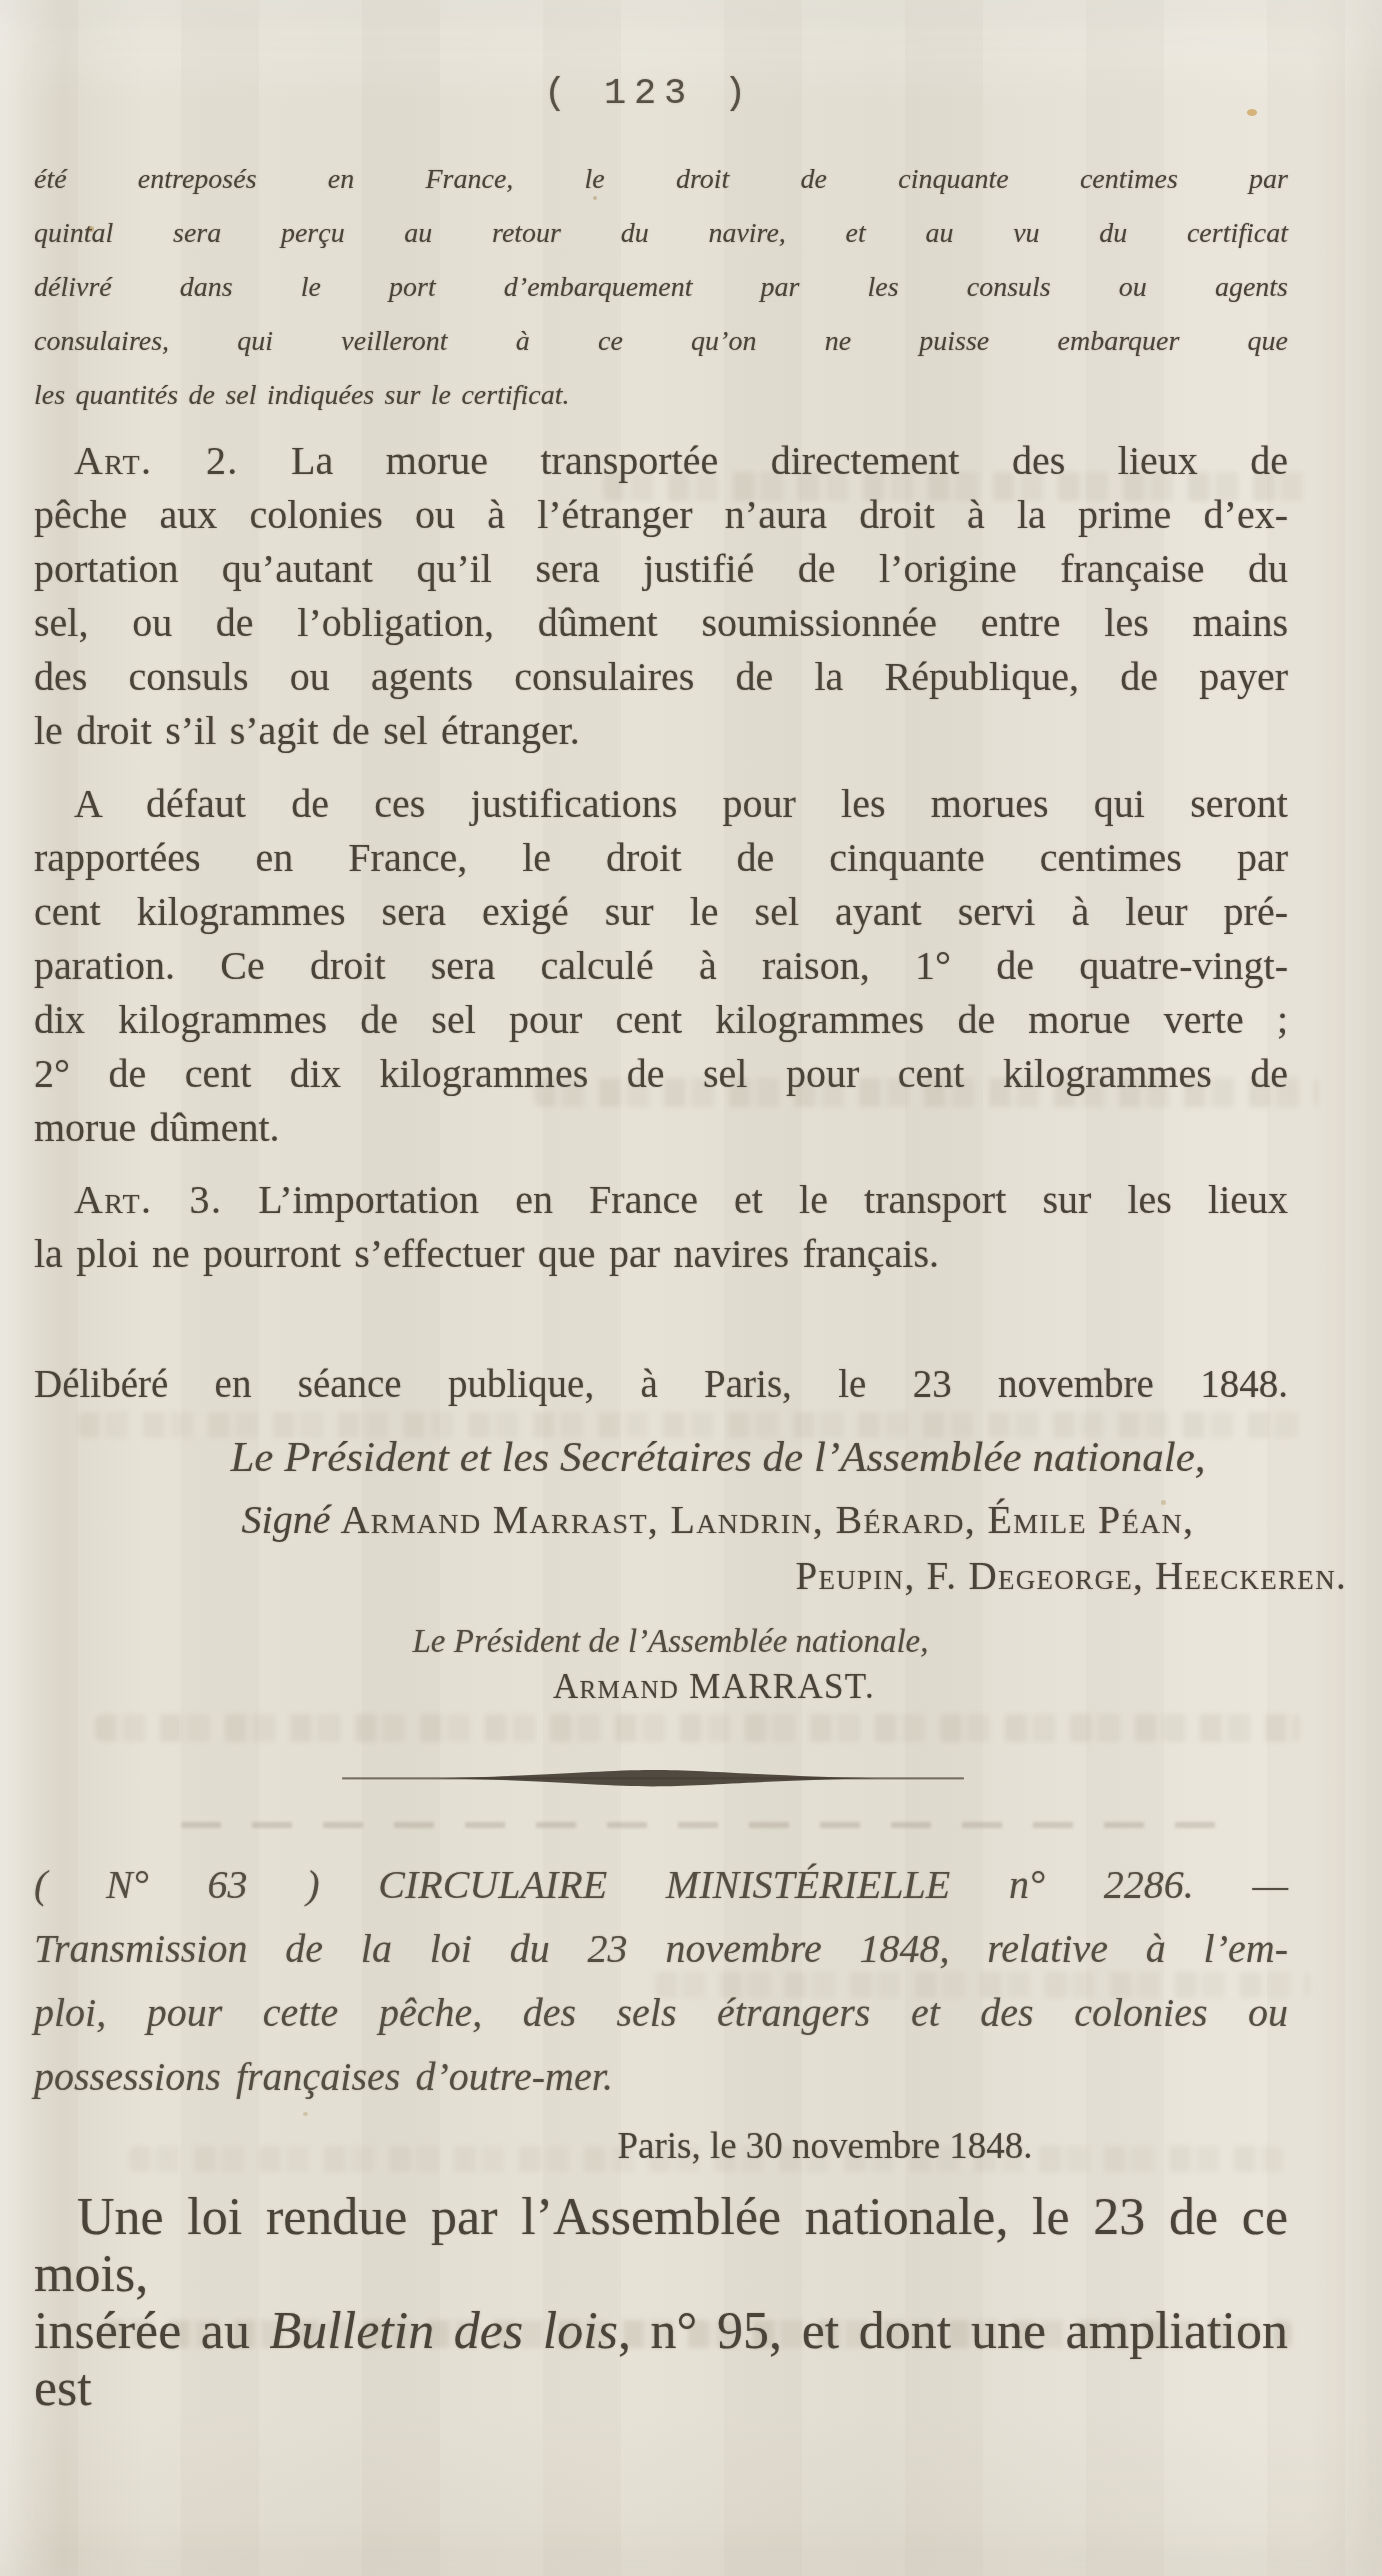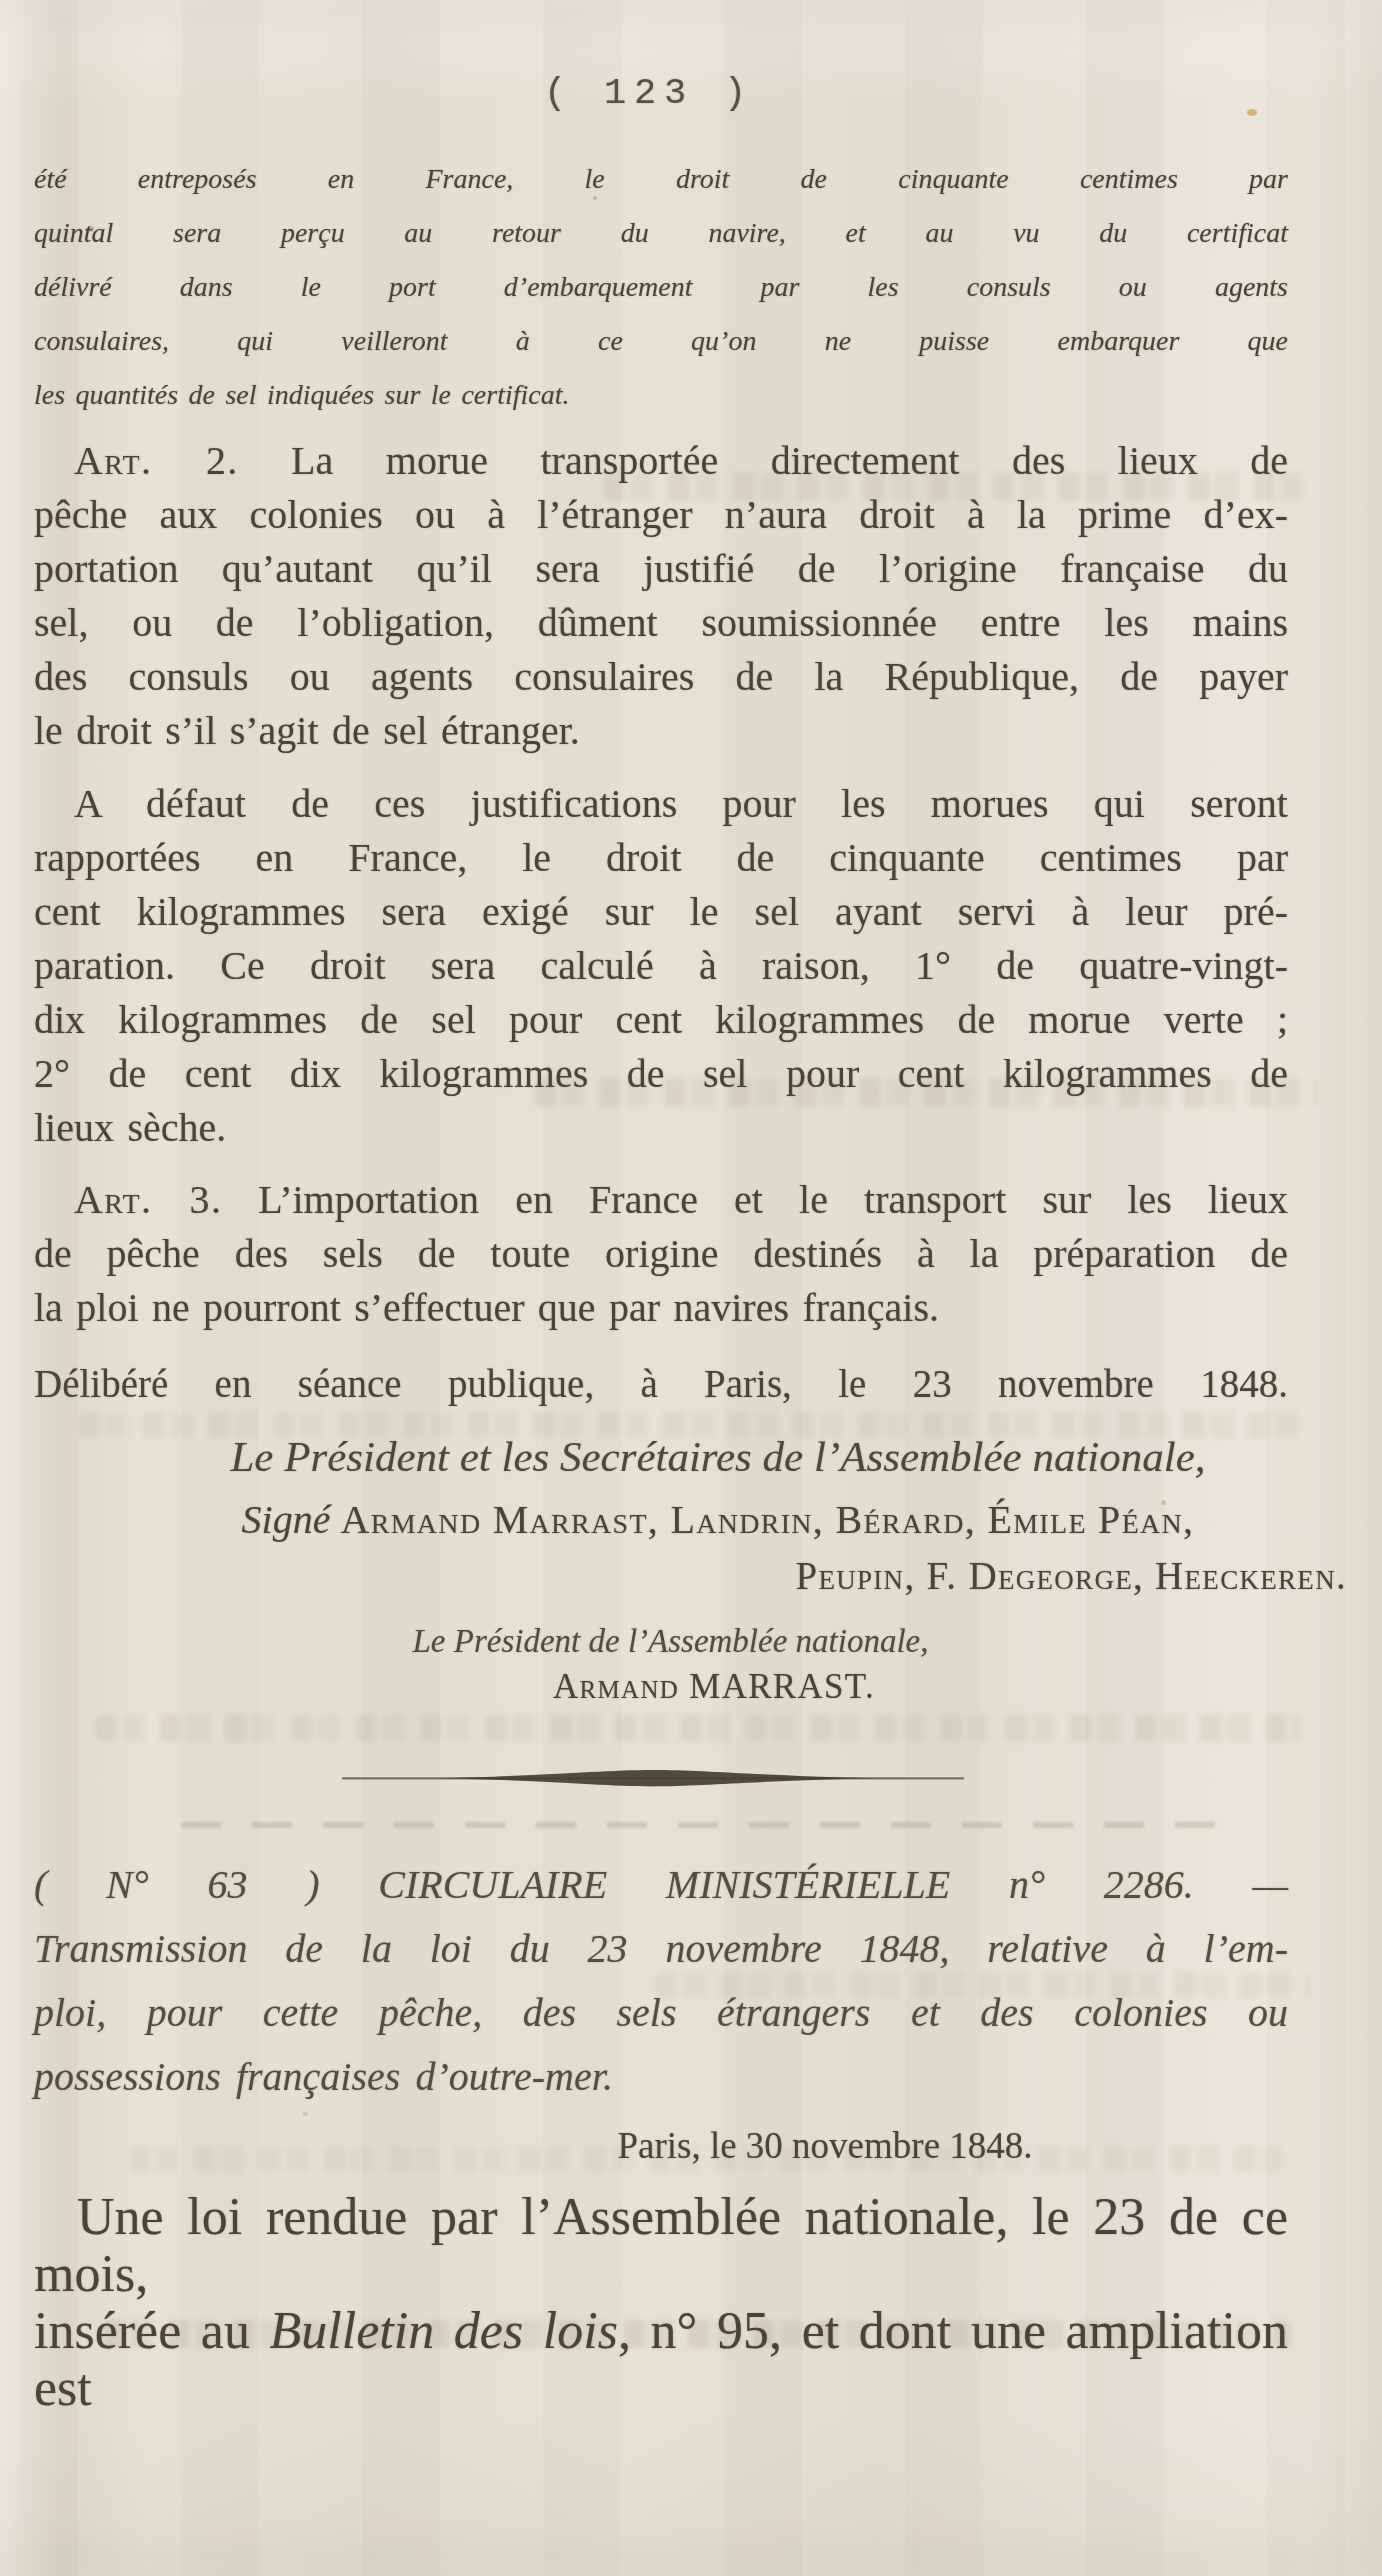--- a/index.html
+++ b/index.html
@@ -95,31 +95,30 @@
         <div class="line" data-name="text-line"><span class="it" data-name="text-segment">Signé </span><span class="sc" data-name="text-segment">Armand Marrast, Landrin, Bérard, Émile Péan,</span></div>
       </div>
       <div class="block" data-name="signature-line-1">
         <div class="line" data-name="text-line"><span class="it" data-name="text-segment">Le Président et les Secrétaires de l’Assemblée nationale,</span></div>
       </div>
       <div class="block" data-name="line-deliberation">
         <div class="line j" data-name="text-line"><span data-name="text-segment">Délibéré en séance publique, à Paris, le 23 novembre 1848.</span></div>
       </div>
       <div class="block" data-name="paragraph-article-3">
         <div class="line j ind" data-name="text-line"><span class="sc" data-name="text-segment">Art. 3.</span><span data-name="text-segment"> L’importation en France et le transport sur les lieux</span></div>
-        <div class="line j" data-name="text-line"><span data-name="text-segment">de pêche des sels de toute origine destinés à la préparation de</span></div>
         <div class="line" data-name="text-line"><span data-name="text-segment">la ploi ne pourront s’effectuer que par navires français.</span></div>
       </div>
       <div class="block" data-name="paragraph-a-defaut">
         <div class="line j ind" data-name="text-line"><span data-name="text-segment">A défaut de ces justifications pour les morues qui seront</span></div>
         <div class="line j" data-name="text-line"><span data-name="text-segment">rapportées en France, le droit de cinquante centimes par</span></div>
         <div class="line j" data-name="text-line"><span data-name="text-segment">cent kilogrammes sera exigé sur le sel ayant servi à leur pré-</span></div>
         <div class="line j" data-name="text-line"><span data-name="text-segment">paration. Ce droit sera calculé à raison, 1° de quatre-vingt-</span></div>
         <div class="line j" data-name="text-line"><span data-name="text-segment">dix kilogrammes de sel pour cent kilogrammes de morue verte ;</span></div>
         <div class="line j" data-name="text-line"><span data-name="text-segment">2° de cent dix kilogrammes de sel pour cent kilogrammes de</span></div>
-        <div class="line" data-name="text-line"><span data-name="text-segment">lieux sèche.</span></div>
+        <div class="line" data-name="text-line"><span data-name="text-segment">morue dûment.</span></div>
       </div>
       <div class="block" data-name="paragraph-article-2">
         <div class="line j ind" data-name="text-line"><span class="sc" data-name="text-segment">Art. 2.</span><span data-name="text-segment"> La morue transportée directement des lieux de</span></div>
         <div class="line j" data-name="text-line"><span data-name="text-segment">pêche aux colonies ou à l’étranger n’aura droit à la prime d’ex-</span></div>
         <div class="line j" data-name="text-line"><span data-name="text-segment">portation qu’autant qu’il sera justifié de l’origine française du</span></div>
         <div class="line j" data-name="text-line"><span data-name="text-segment">sel, ou de l’obligation, dûment soumissionnée entre les mains</span></div>
         <div class="line j" data-name="text-line"><span data-name="text-segment">des consuls ou agents consulaires de la République, de payer</span></div>
         <div class="line" data-name="text-line"><span data-name="text-segment">le droit s’il s’agit de sel étranger.</span></div>
       </div>
       <div class="block" data-name="paragraph-law-continuation">

